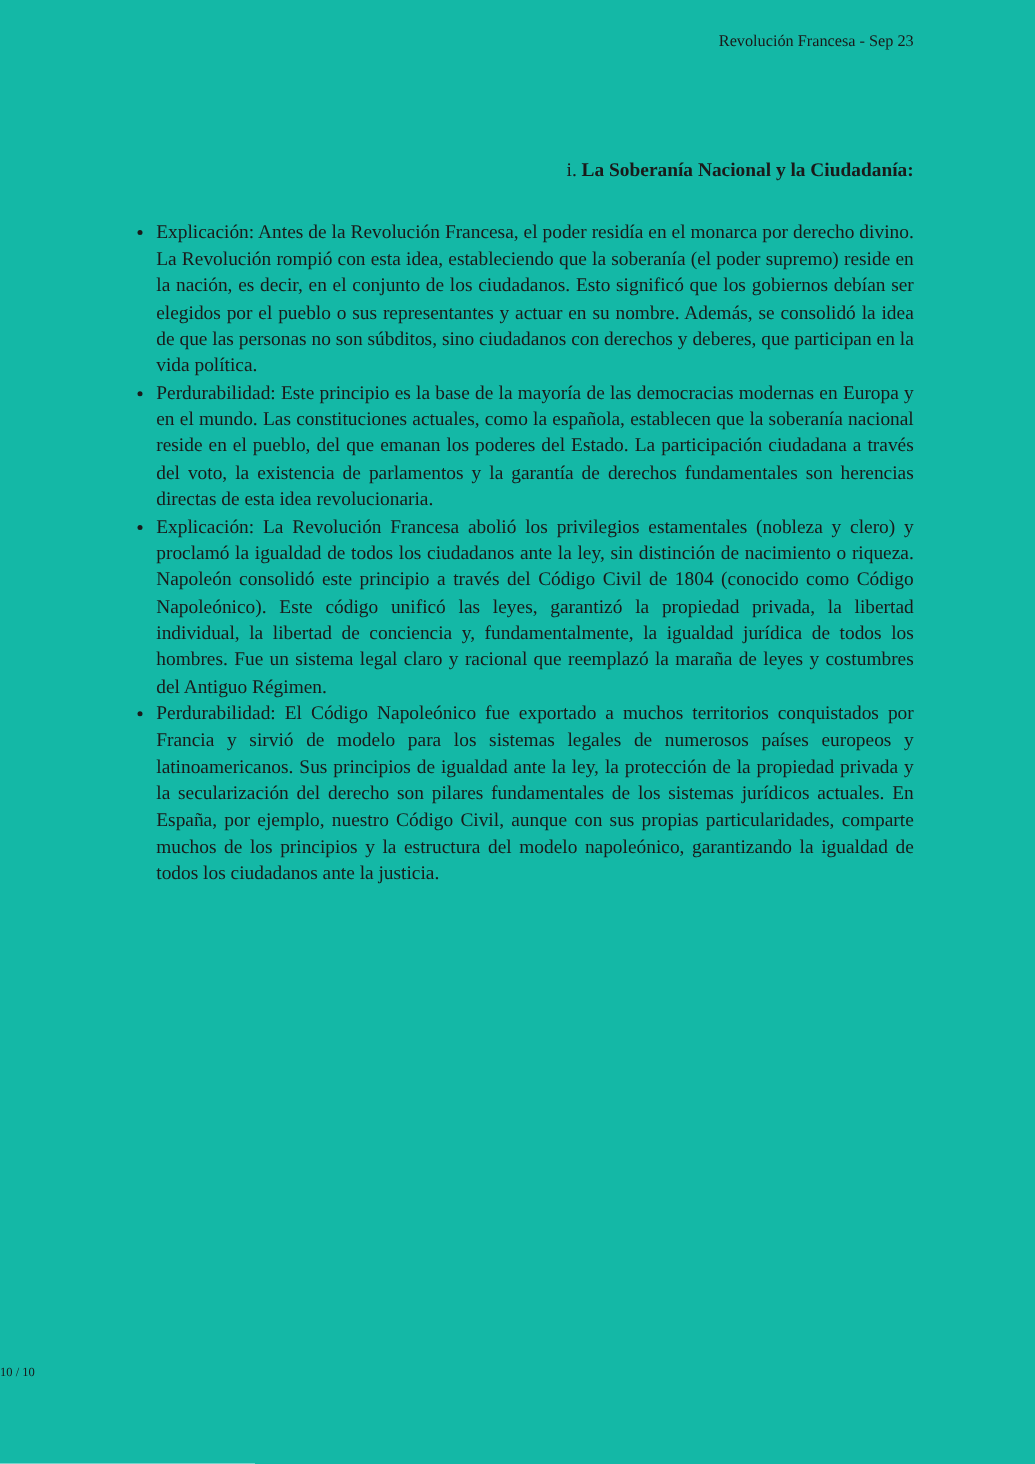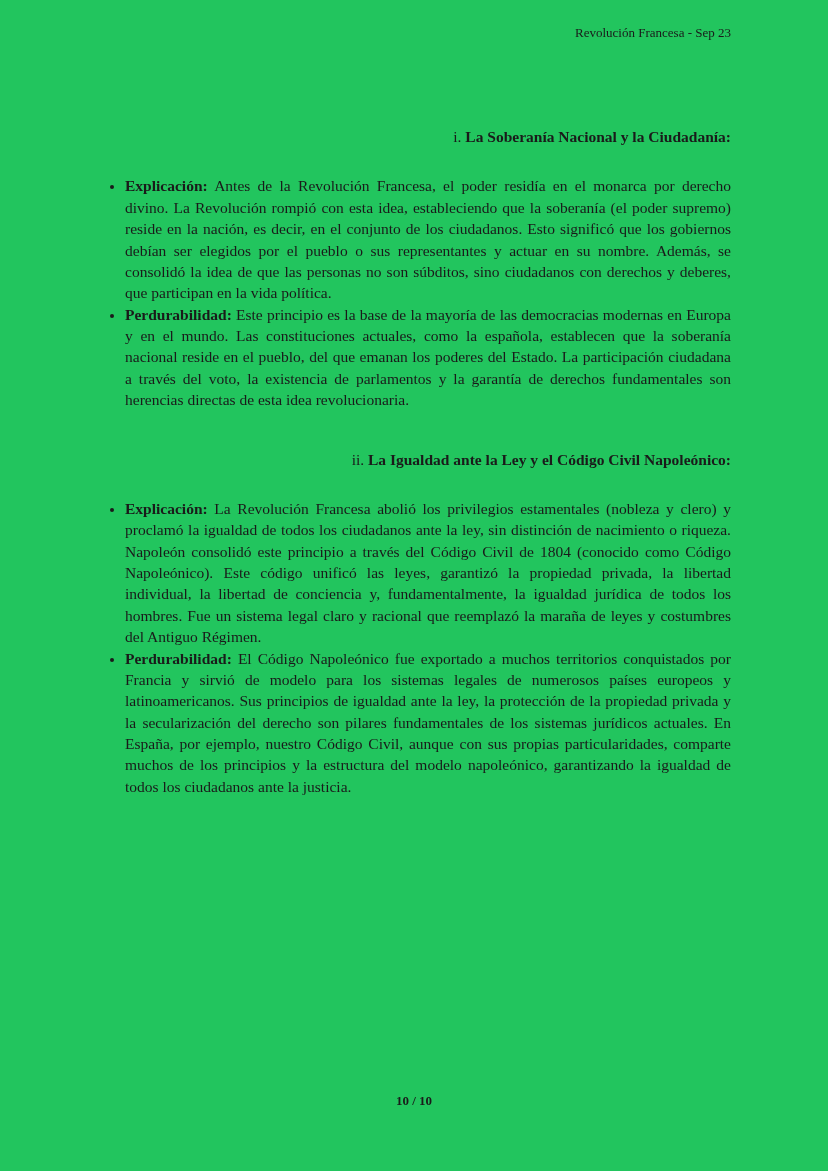--- a/index.html
+++ b/index.html
@@ -1,21 +1,21 @@
 <!DOCTYPE html>
 <html lang="es"><head>
 <meta charset="utf-8">
 <style>
   html, body { margin: 0; padding: 0; background: #ffffff; }
   .page {
     position: relative;
     width: 828px;
     height: 1171px;
     margin: 0 auto;
-    background: #22c55e;
+    background: #14b8a6;
     color: #1a1a1a;
     font-family: "Liberation Serif", "DejaVu Serif", serif;
     font-size: 15.5px;
     line-height: 1.38;
     overflow: hidden;
     box-sizing: border-box;
   }
   .header {
     position: absolute;
     top: 24px;
@@ -46,29 +46,27 @@
     list-style: disc outside;
     margin: 0;
     padding: 0 0 0 28px;
   }
   ul.bullets li {
     text-align: justify;
     margin: 0;
     padding: 0;
   }
   ul.bullets li::marker { font-size: 0.85em; }
-  .bullet-label { font-weight: bold; }
+  .bullet-label { font-weight: normal; }
   .footer {
     position: absolute;
     top: 1092px;
     left: 0;
     right: 0;
-    text-align: center;
-    font-size: 13px;
-    font-weight: bold;
+    font-size: 10px;
   }
 </style>
 </head>
 <body>
 
 <div class="page">
 
   <div class="header">
     <span>Revolución Francesa - Sep 23</span>
   </div>
@@ -87,24 +85,20 @@
           <span class="bullet-text">Antes de la Revolución Francesa, el poder residía en el monarca por derecho divino. La Revolución rompió con esta idea, estableciendo que la soberanía (el poder supremo) reside en la nación, es decir, en el conjunto de los ciudadanos. Esto significó que los gobiernos debían ser elegidos por el pueblo o sus representantes y actuar en su nombre. Además, se consolidó la idea de que las personas no son súbditos, sino ciudadanos con derechos y deberes, que participan en la vida política.</span>
         </li>
         <li>
           <span class="bullet-label">Perdurabilidad:</span>
           <span class="bullet-text">Este principio es la base de la mayoría de las democracias modernas en Europa y en el mundo. Las constituciones actuales, como la española, establecen que la soberanía nacional reside en el pueblo, del que emanan los poderes del Estado. La participación ciudadana a través del voto, la existencia de parlamentos y la garantía de derechos fundamentales son herencias directas de esta idea revolucionaria.</span>
         </li>
       </ul>
     </div>
 
     <div class="section">
-      <p class="section-heading">
-        <span class="sec-num">ii.</span>
-        <span class="sec-title">La Igualdad ante la Ley y el Código Civil Napoleónico:</span>
-      </p>
       <ul class="bullets">
         <li>
           <span class="bullet-label">Explicación:</span>
           <span class="bullet-text">La Revolución Francesa abolió los privilegios estamentales (nobleza y clero) y proclamó la igualdad de todos los ciudadanos ante la ley, sin distinción de nacimiento o riqueza. Napoleón consolidó este principio a través del Código Civil de 1804 (conocido como Código Napoleónico). Este código unificó las leyes, garantizó la propiedad privada, la libertad individual, la libertad de conciencia y, fundamentalmente, la igualdad jurídica de todos los hombres. Fue un sistema legal claro y racional que reemplazó la maraña de leyes y costumbres del Antiguo Régimen.</span>
         </li>
         <li>
           <span class="bullet-label">Perdurabilidad:</span>
           <span class="bullet-text">El Código Napoleónico fue exportado a muchos territorios conquistados por Francia y sirvió de modelo para los sistemas legales de numerosos países europeos y latinoamericanos. Sus principios de igualdad ante la ley, la protección de la propiedad privada y la secularización del derecho son pilares fundamentales de los sistemas jurídicos actuales. En España, por ejemplo, nuestro Código Civil, aunque con sus propias particularidades, comparte muchos de los principios y la estructura del modelo napoleónico, garantizando la igualdad de todos los ciudadanos ante la justicia.</span>
         </li>
       </ul>

